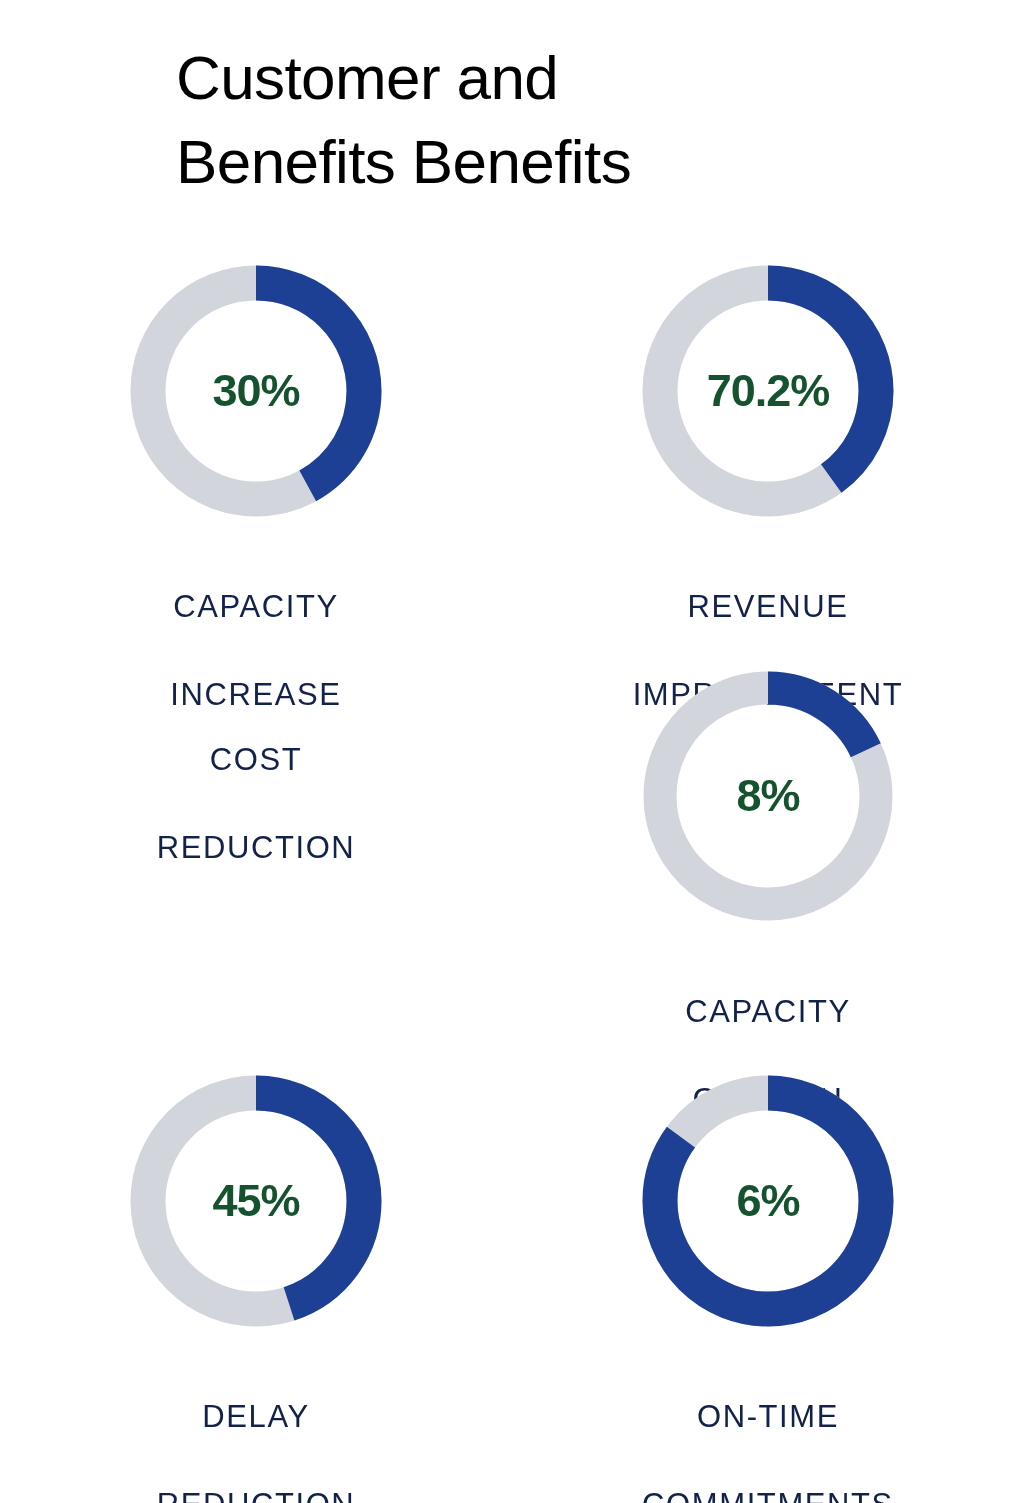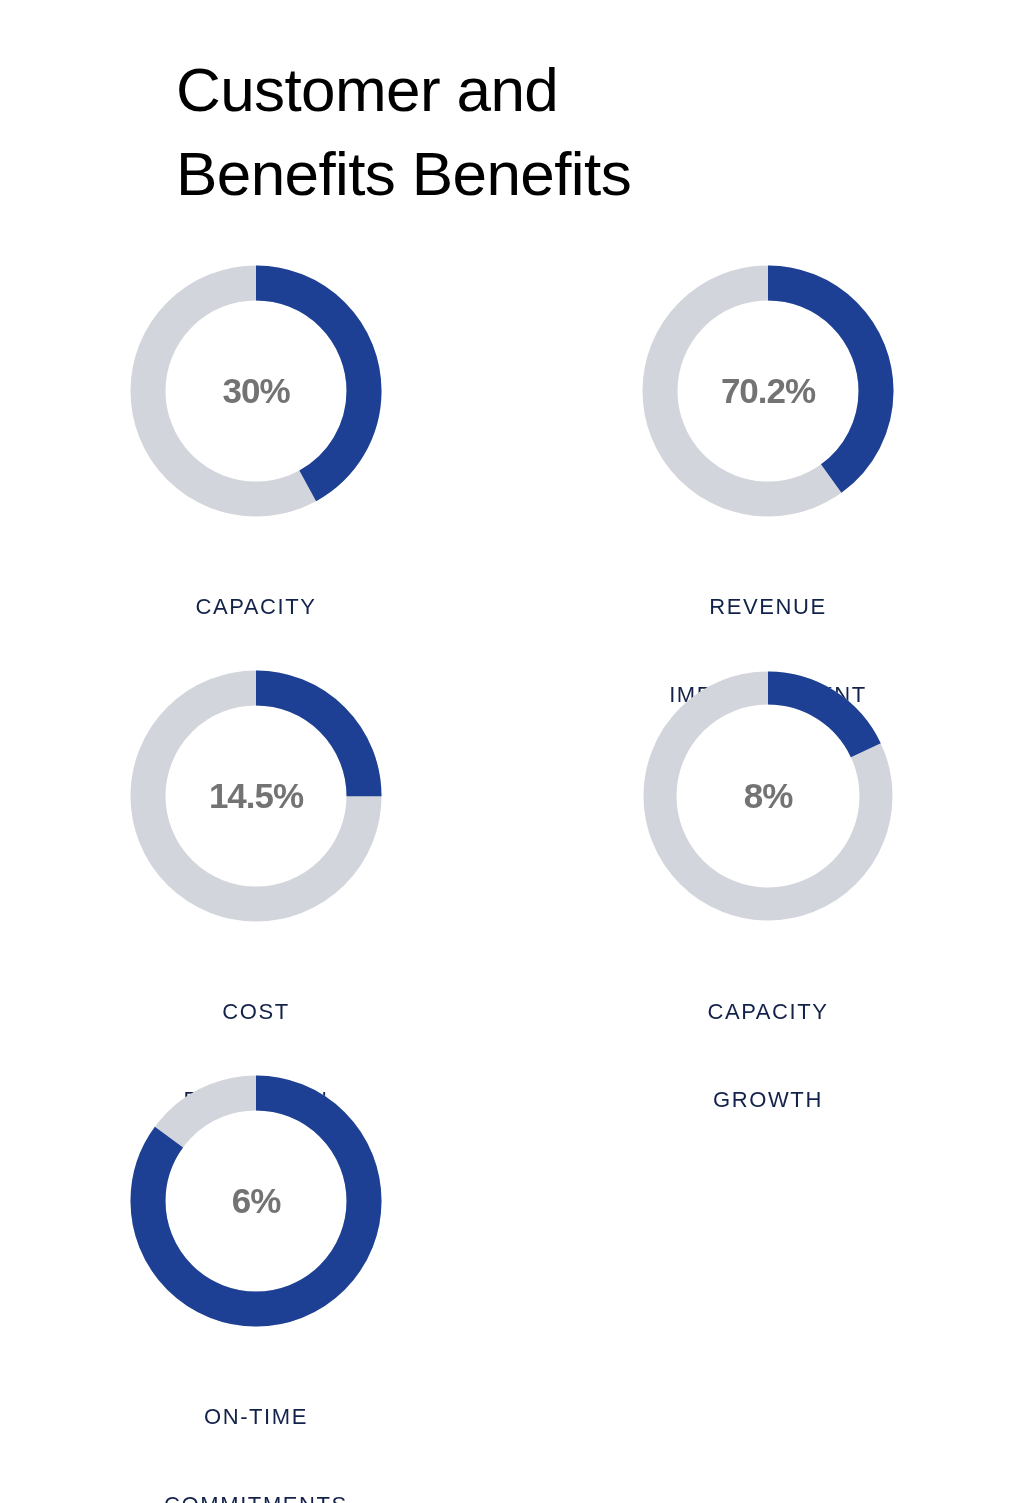--- a/index.html
+++ b/index.html
@@ -20,21 +20,21 @@
     width: 1024px;
     height: 1503px;
     background: #ffffff;
     box-sizing: border-box;
   }
 
   
   .title-block {
     position: absolute;
     left: 176px;
-    top: 48px;
+    top: 36px;
     width: 760px;
   }
   .title-line {
     display: block;
     font-family: "Liberation Sans", sans-serif;
     font-weight: 400;
     font-size: 62px;
     line-height: 84px;
     letter-spacing: -0.6px;
     color: #000000;
@@ -74,32 +74,32 @@
     position: absolute;
     left: 0;
     top: 0;
     width: 252px;
     height: 252px;
     display: flex;
     align-items: center;
     justify-content: center;
     font-family: "Liberation Sans", sans-serif;
     font-weight: bold;
-    font-size: 35px;
+    font-size: 45px;
     letter-spacing: -1px;
-    color: #737373;
+    color: #14532d;
     pointer-events: none;
   }
 
   .cell-label {
     margin-top: 24px;
     text-align: center;
     font-family: "Liberation Sans", sans-serif;
     font-weight: 400;
-    font-size: 22px;
+    font-size: 31px;
     line-height: 44px;
     letter-spacing: 1.6px;
     color: #13224A;
     white-space: pre-line;
   }
 </style>
 </head>
 <body>
 
 <div class="page">
@@ -133,47 +133,53 @@
         </svg>
         <div class="donut-value">70.2%</div>
       </div>
       <div class="cell-label">
         <span>REVENUE</span><br>
         <span>IMPROVEMEENT</span>
       </div>
     </div>
 
     <div class="cell">
-      <div class="donut-wrap">
-        <svg class="donut-svg" viewBox="0 0 252 252">
-          <circle class="track" cx="126" cy="126" r="108" fill="none" stroke="#D3D5DC" stroke-width="35"></circle>
-          <circle class="arc" cx="126" cy="126" r="108" fill="none" stroke="#1D4095" stroke-width="35" transform="rotate(-90 126 126)" stroke-dasharray="169.64600329384882 678.5840131753953"></circle>
-        </svg>
-        <div class="donut-value">14.5%</div>
-      </div>
       <div class="cell-label">
         <span>COST</span><br>
         <span>REDUCTION</span>
       </div>
     </div>
 
     <div class="cell">
       <div class="donut-wrap">
         <svg class="donut-svg" viewBox="0 0 252 252">
           <circle class="track" cx="126" cy="126" r="108" fill="none" stroke="#D3D5DC" stroke-width="33"></circle>
           <circle class="arc" cx="126" cy="126" r="108" fill="none" stroke="#1D4095" stroke-width="33" transform="rotate(-90 126 126)" stroke-dasharray="122.14512237157116 678.5840131753953"></circle>
         </svg>
         <div class="donut-value">8%</div>
       </div>
       <div class="cell-label">
         <span>CAPACITY</span><br>
         <span>GROWTH</span>
       </div>
     </div>
 
+    <div class="cell">
+      <div class="donut-wrap">
+        <svg class="donut-svg" viewBox="0 0 252 252">
+          <circle class="track" cx="126" cy="126" r="108" fill="none" stroke="#D3D5DC" stroke-width="35"></circle>
+          <circle class="arc" cx="126" cy="126" r="108" fill="none" stroke="#1D4095" stroke-width="35" transform="rotate(-90 126 126)" stroke-dasharray="305.36280592892786 678.5840131753953"></circle>
+        </svg>
+        <div class="donut-value">45%</div>
+      </div>
+      <div class="cell-label">
+        <span>DELAY</span><br>
+        <span>REDUCTION</span>
+      </div>
+    </div>
 
     <div class="cell">
       <div class="donut-wrap">
         <svg class="donut-svg" viewBox="0 0 252 252">
           <circle class="track" cx="126" cy="126" r="108" fill="none" stroke="#D3D5DC" stroke-width="35"></circle>
           <circle class="arc" cx="126" cy="126" r="108" fill="none" stroke="#1D4095" stroke-width="35" transform="rotate(-90 126 126)" stroke-dasharray="576.796411199086 678.5840131753953"></circle>
         </svg>
         <div class="donut-value">6%</div>
       </div>
       <div class="cell-label">

